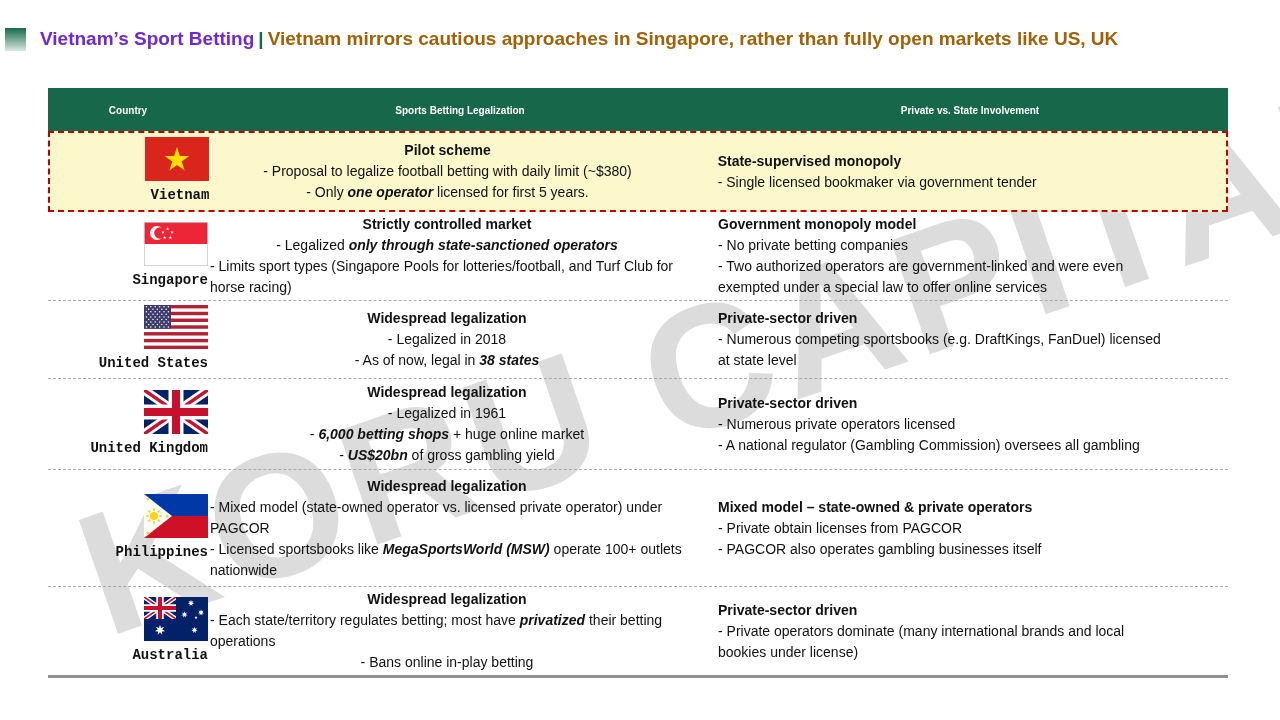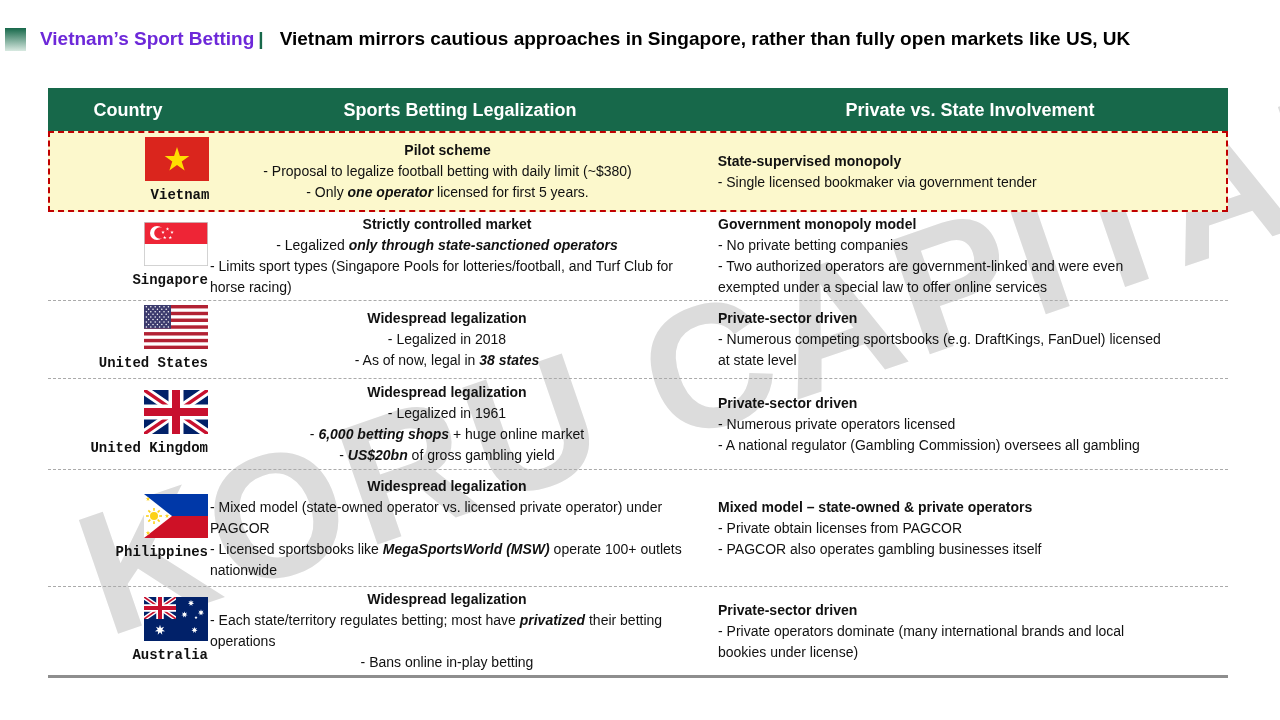--- a/index.html
+++ b/index.html
@@ -10,25 +10,25 @@
     display:flex;align-items:center;justify-content:center;
     transform:rotate(-19deg);font-size:175px;font-weight:bold;letter-spacing:6px;
     color:#DCDCDC;white-space:nowrap;z-index:0;pointer-events:none;}
   
   .header{position:absolute;left:0;top:24px;width:1280px;z-index:2;}
   .accent-square{position:absolute;left:5px;top:4px;width:21px;height:23px;
     background:linear-gradient(#17684a,#d8e9e1);}
   .title{position:absolute;left:40px;top:0;width:1230px;font-size:19px;font-weight:bold;line-height:30px;}
   .t-green{color:#6d28d9;}
   .t-sep{color:#17684a;padding:0 4px;}
-  .t-black{color:#000000;margin-left:12px;}
+  .t-black{color:#a16207;}
   
   .table{position:absolute;left:48px;top:88px;width:1180px;z-index:1;}
   .thead{display:flex;background:#17684a;color:#fff;font-weight:bold;height:44px;
-    align-items:center;font-size:18px;}
+    align-items:center;font-size:10px;}
   .th{text-align:center;}
   .th-country{width:160px;}
   .th-legal{width:504px;}
   .th-involve{width:516px;}
   .trow{display:flex;box-sizing:border-box;background:transparent;}
   .trow:nth-child(1){min-height:81px;}
   .trow:nth-child(2){min-height:85px;}
   .trow:nth-child(3){min-height:78px;}
   .trow:nth-child(4){min-height:91px;}
   .trow:nth-child(5){min-height:117px;}

